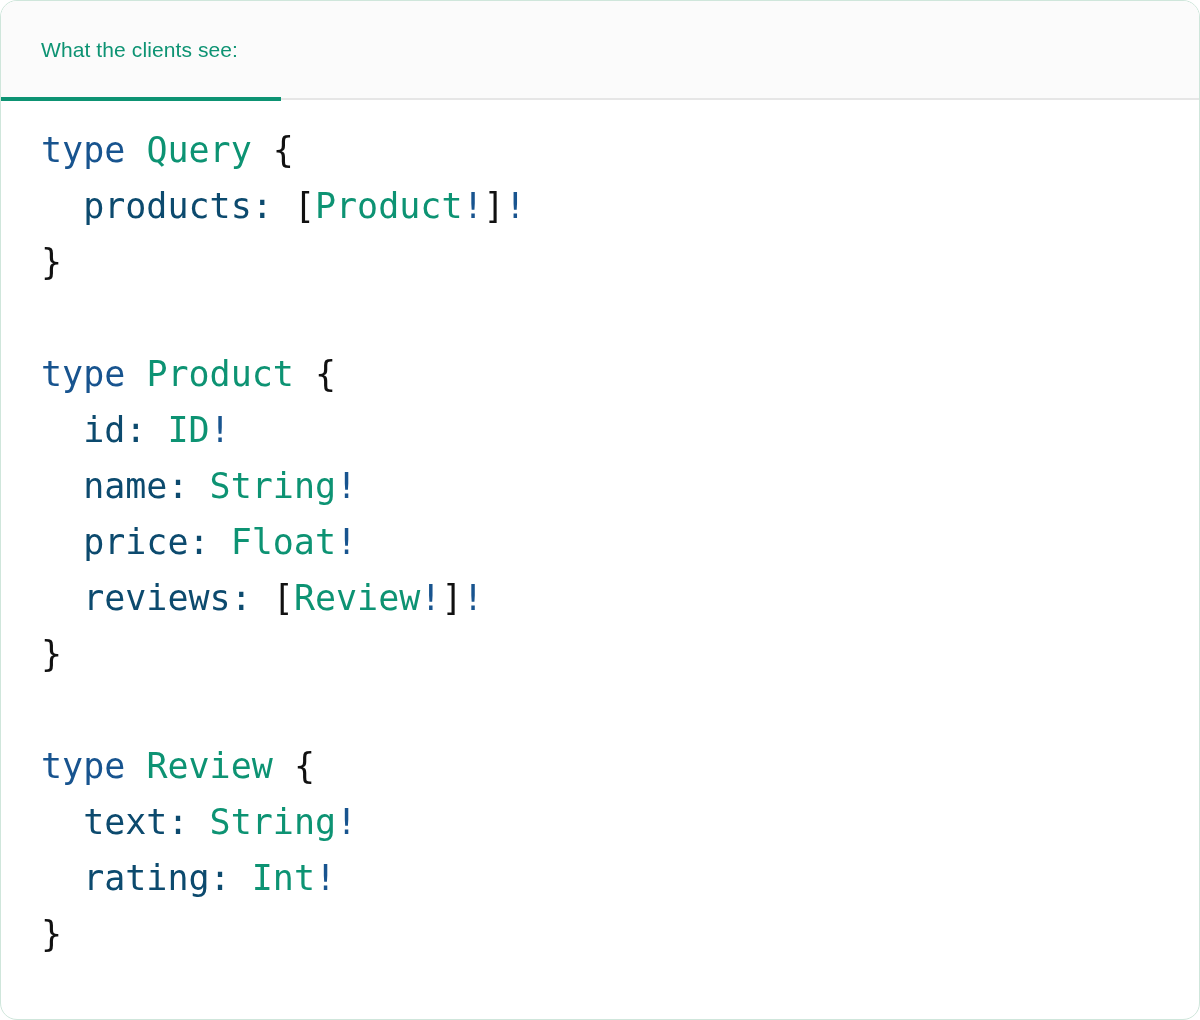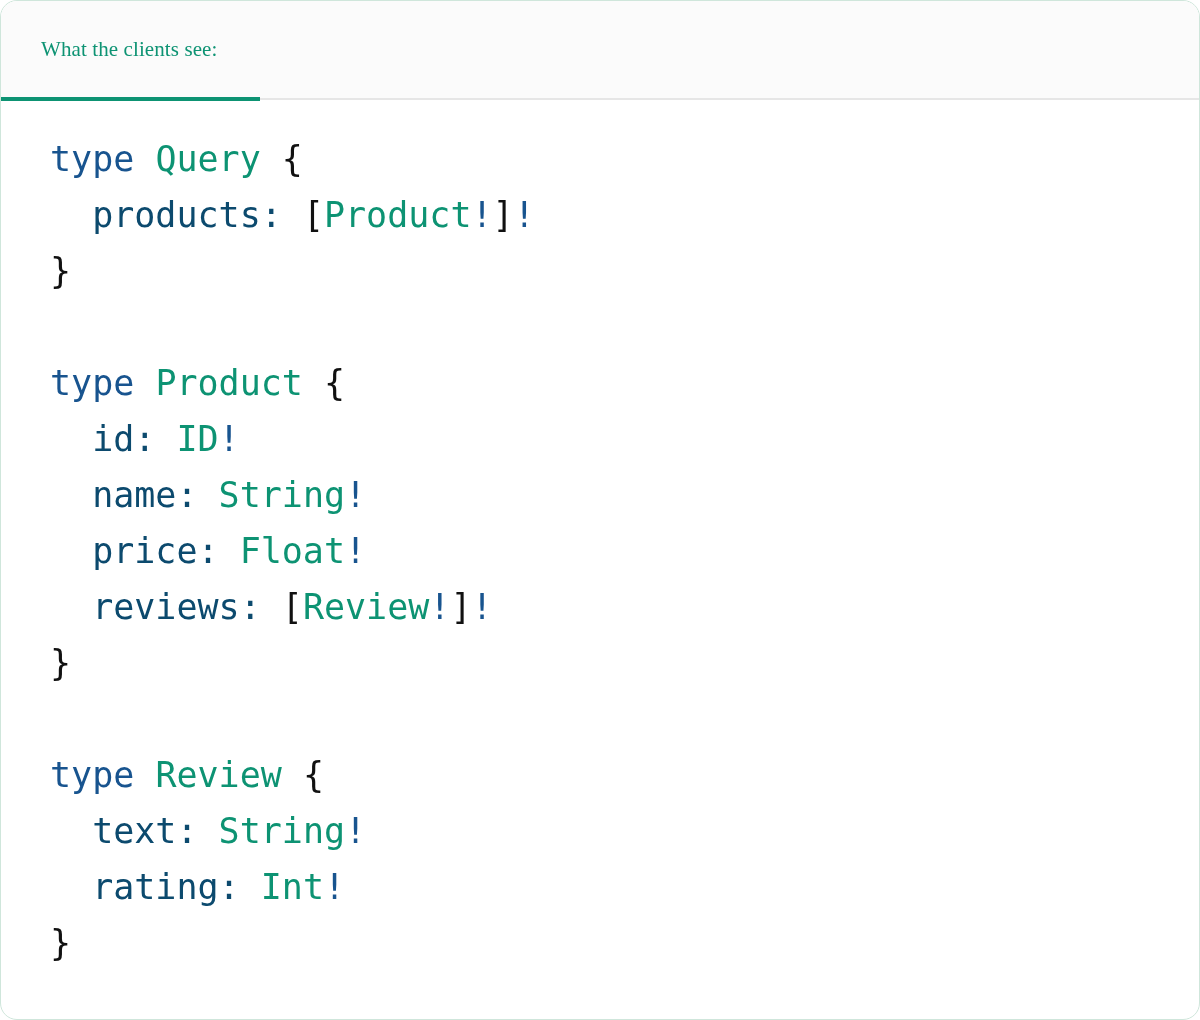--- a/index.html
+++ b/index.html
@@ -43,21 +43,21 @@
     display: flex;
     align-items: center;
     padding-right: 43px;
     margin-left: -0px;
     cursor: pointer;
     background: transparent;
     border: none;
     outline: none;
   }
   .tab-label {
-    font-family: Liberation Serif, serif;
+    font-family: Liberation Sans, sans-serif;
     font-size: 21px;
     font-weight: 500;
     letter-spacing: 0.1px;
     color: #0d9373;
     white-space: nowrap;
     line-height: 1;
   }
   .tab-underline {
     position: absolute;
     left: -40px;
@@ -67,21 +67,21 @@
     background: #0d9373;
   }
 
   
   .codeblock {
     box-sizing: border-box;
     padding: 22px 0 0 0;
     background: #ffffff;
   }
   .code {
-    margin: 9px;
+    margin: 0;
     padding: 0 0 0 40px;
     font-family: "DejaVu Sans Mono", monospace;
     font-size: 35px;
     line-height: 56px;
     color: #111111;
     white-space: pre;
     tab-size: 2;
   }
   .code-line {
     min-height: 56px;

